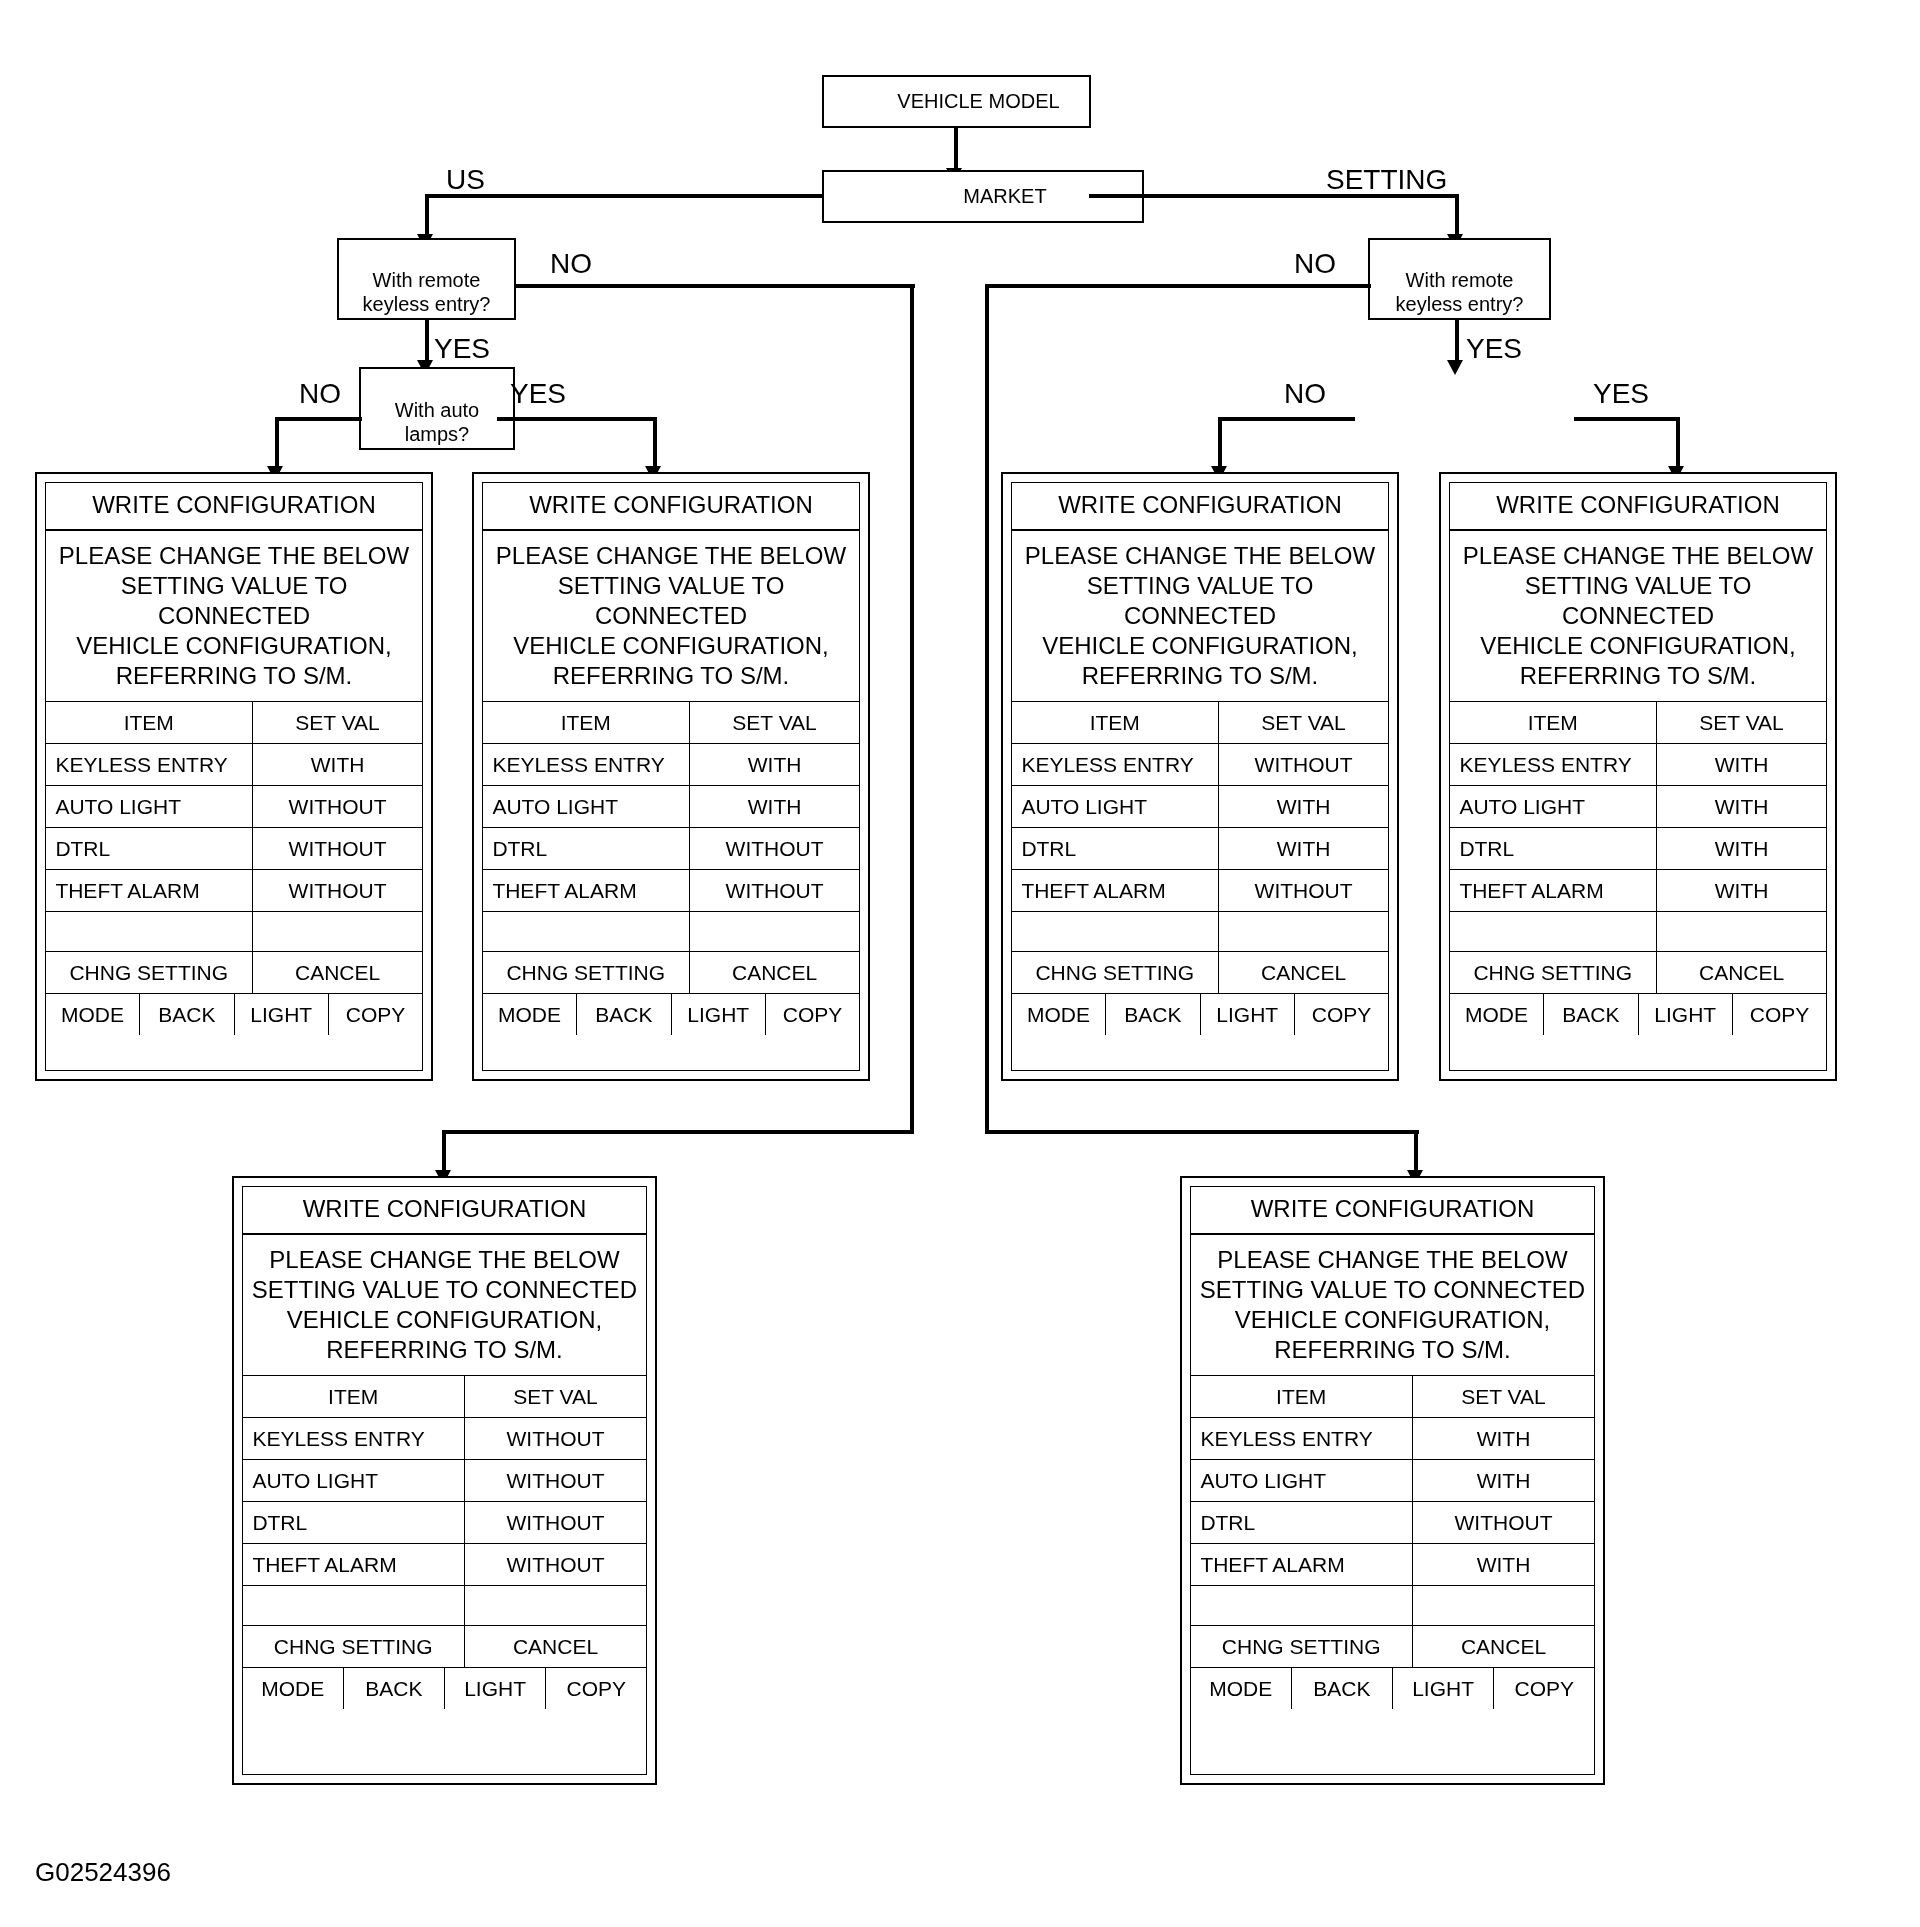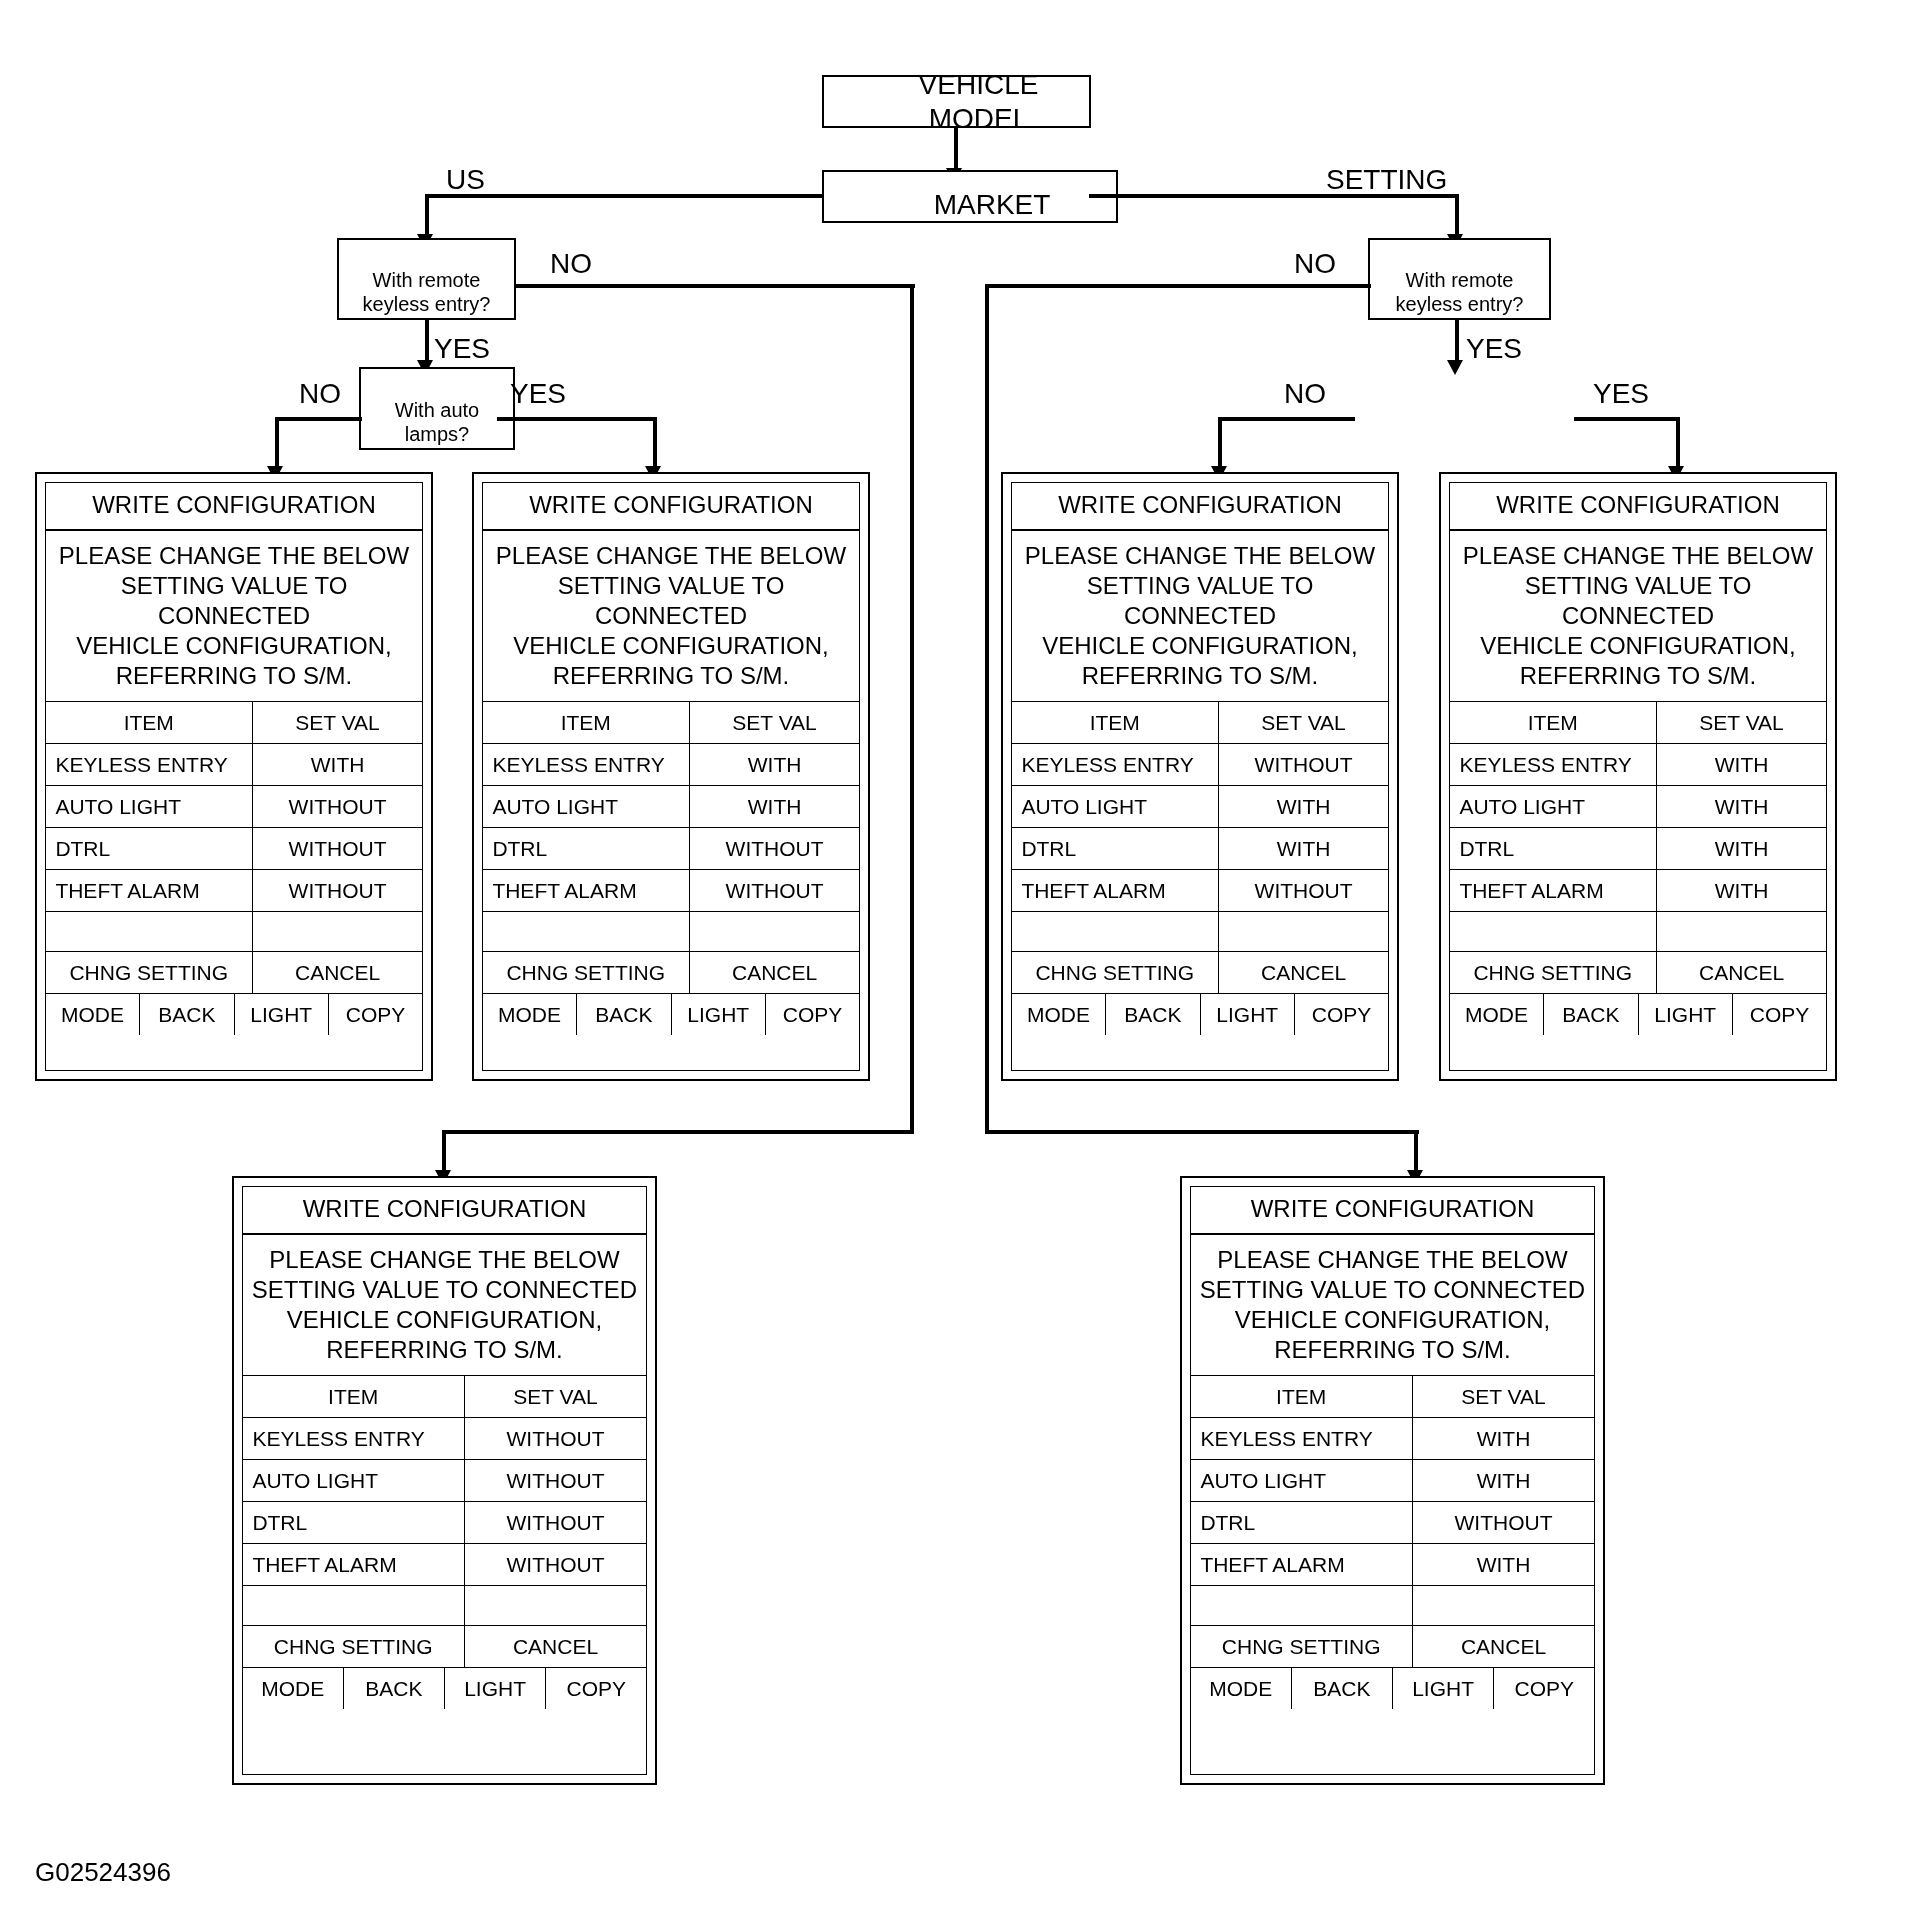--- a/index.html
+++ b/index.html
@@ -4,21 +4,21 @@
 <style>
   html,body{margin:0;padding:0;background:#fff;}
   body{width:1920px;height:1927px;position:relative;
        font-family:"Liberation Sans","DejaVu Sans",sans-serif;color:#000;}
   .stage{position:absolute;inset:0;}
 
   
   .node{position:absolute;border:2.9px solid #000;background:#fff;
         display:flex;align-items:center;justify-content:center;
         text-align:center;line-height:1.18;box-sizing:border-box;}
-  .node.topbox{font-size:28px;padding-left:44px;}
+  .node.topbox{font-size:20px;padding-left:44px;}
   .node.dec{font-size:20px;padding:1.9px 5.8px;align-items:flex-end;}
 
   
   .elabel{position:absolute;font-size:28px;white-space:nowrap;}
 
   
   .h{position:absolute;height:3.9px;background:#000;}
   .v{position:absolute;width:3.9px;background:#000;}
   .arrow{position:absolute;width:0;height:0;
          border-left:8.7px solid transparent;border-right:8.7px solid transparent;
@@ -53,21 +53,21 @@
 
 <div class="stage">
 
   <div class="node topbox" style="left:822px;top:75px;width:269px;height:53px;">
     <span>VEHICLE MODEL</span>
   </div>
 
   <div class="v" style="left:954px;top:128px;height:42px;"></div>
   <div class="arrow" style="left:946px;top:168px;"></div>
 
-  <div class="node topbox" style="left:822px;top:170px;width:296px;height:53px;align-items:flex-end;">
+  <div class="node topbox" style="left:822px;top:170px;width:322px;height:53px;">
     <span>MARKET</span>
   </div>
 
   <div class="h" style="left:425px;top:194px;width:399px;"></div>
   <div class="v" style="left:425px;top:194px;height:42px;"></div>
   <div class="arrow" style="left:417px;top:234px;"></div>
   <div class="elabel" style="left:446px;top:164px;text-align:center;">US</div>
 
   <div class="h" style="left:1089px;top:194px;width:370px;"></div>
   <div class="v" style="left:1455px;top:194px;height:42px;"></div>

